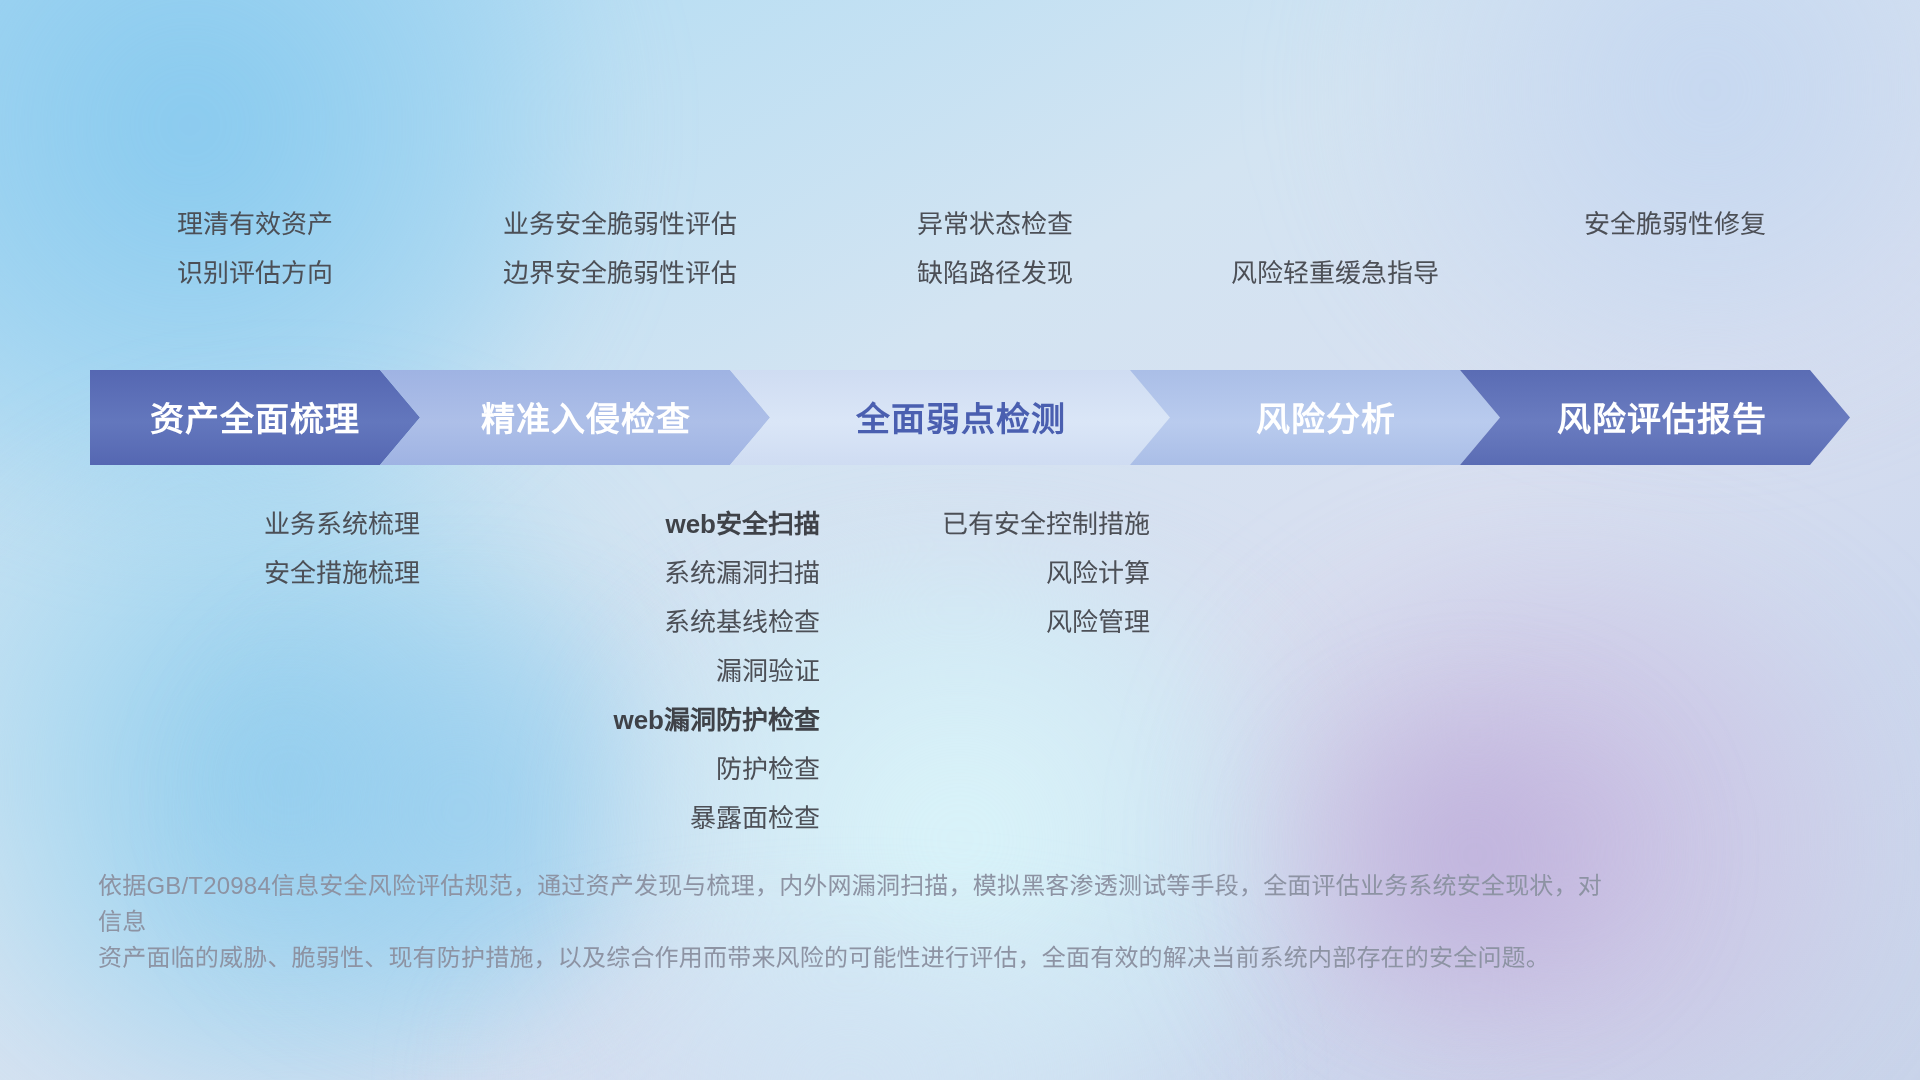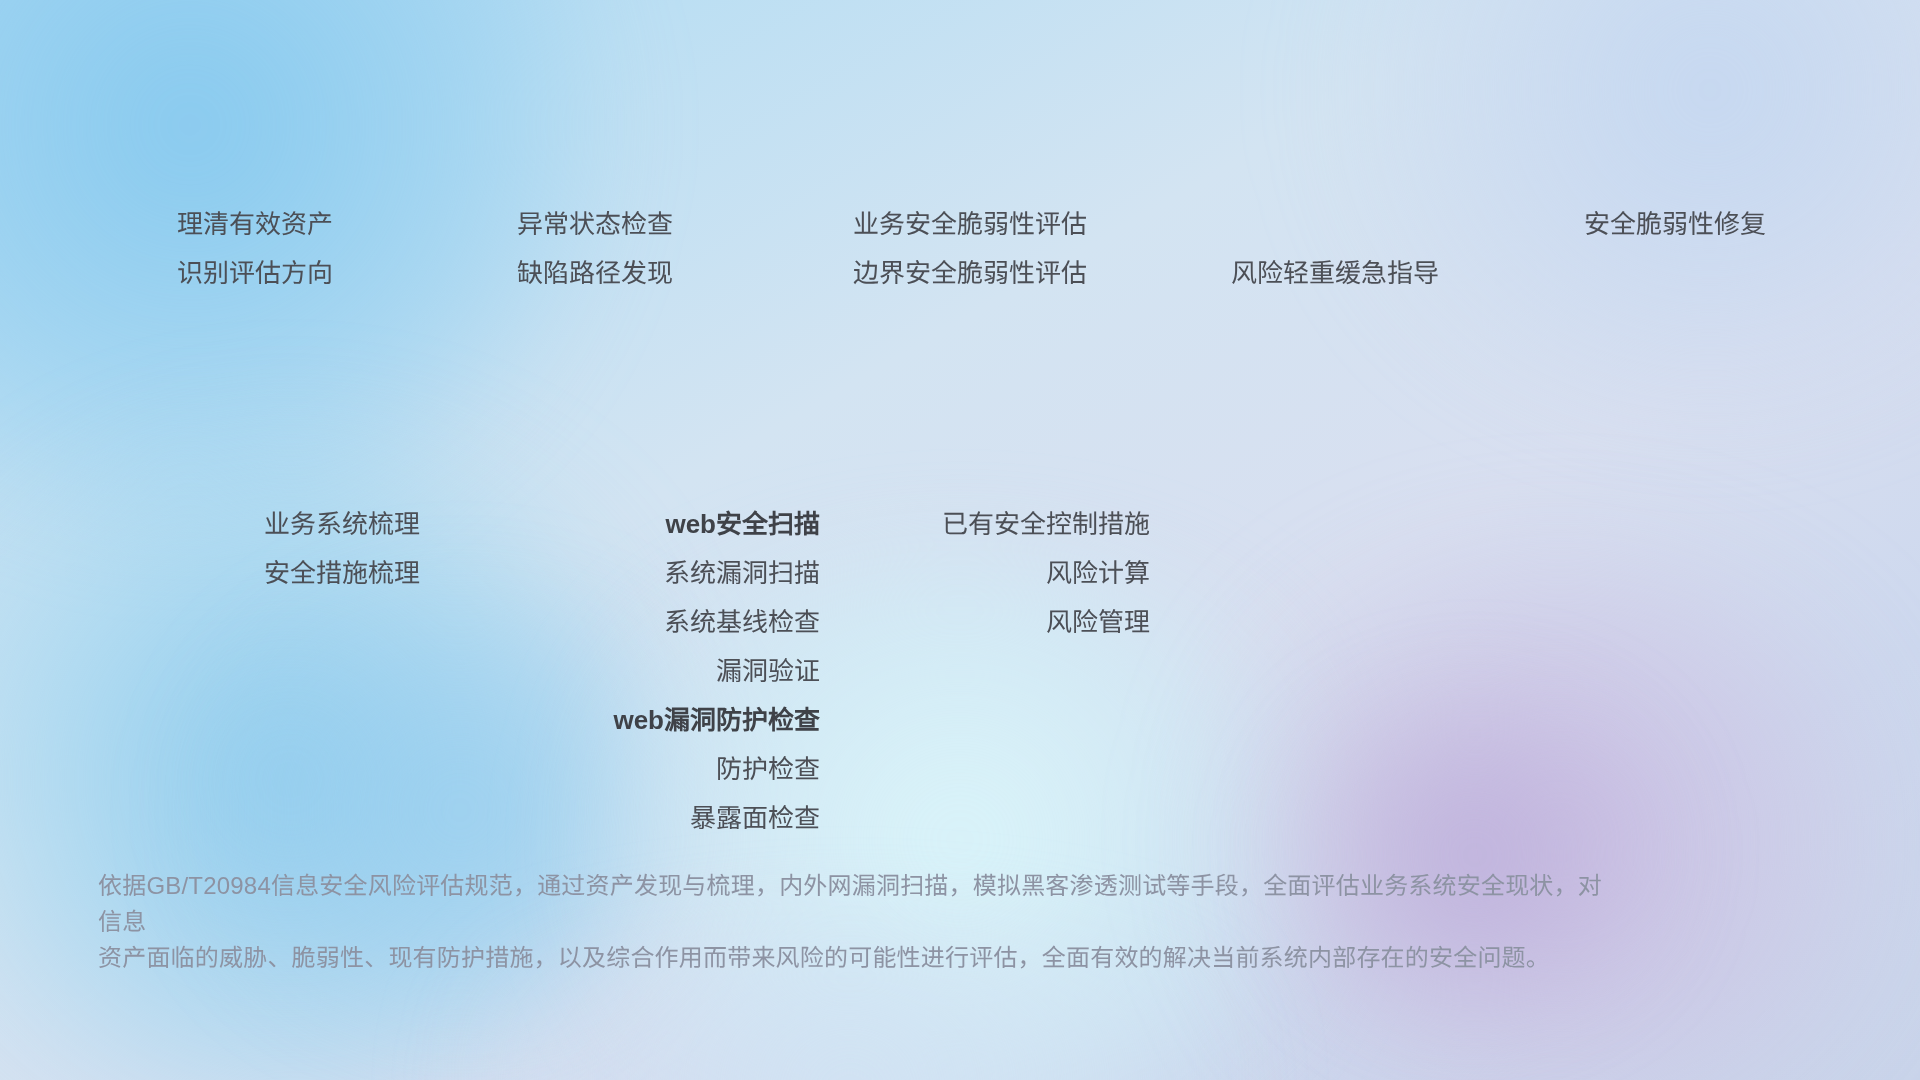--- a/index.html
+++ b/index.html
@@ -170,33 +170,50 @@
   <div class="blob blob-4"></div>
   <div class="blob blob-7"></div>
   <div class="blob blob-8"></div>
 
   <div id="content">
     <div class="top-row" id="top-row">
         <div class="top-col" style="width: 330px;">
           <div class="item">理清有效资产</div>
           <div class="item">识别评估方向</div>
         </div>
+        <div class="top-col" style="width: 400px;">
+          <div class="item">业务安全脆弱性评估</div>
+          <div class="item">边界安全脆弱性评估</div>
+        </div>
         <div class="top-col" style="width: 350px;">
           <div class="item">异常状态检查</div>
           <div class="item">缺陷路径发现</div>
         </div>
-        <div class="top-col" style="width: 400px;">
-          <div class="item">业务安全脆弱性评估</div>
-          <div class="item">边界安全脆弱性评估</div>
-        </div>
         <div class="top-col centered" style="width: 330px;">
           <div class="item">风险轻重缓急指导</div>
         </div>
         <div class="top-col" style="width: 350px;">
           <div class="item">安全脆弱性修复</div>
+        </div>
+      </div>
+    <div class="chevron-band" id="chevron-band">
+        <div class="chev" style="left: 0px; width: 330px; background: linear-gradient(rgb(85, 103, 178) 0%, rgb(99, 119, 189) 55%, rgb(85, 103, 178) 100%); color: rgb(255, 255, 255); clip-path: polygon(0px 0px, 87.879% 0px, 100% 50%, 87.879% 100%, 0px 100%);">
+          <span style="margin-left: 0px;">资产全面梳理</span>
+        </div>
+        <div class="chev" style="left: 290px; width: 390px; background: linear-gradient(rgb(159, 179, 227) 0%, rgb(173, 191, 232) 55%, rgb(159, 179, 227) 100%); color: rgb(255, 255, 255); clip-path: polygon(0px 0px, 89.744% 0px, 100% 50%, 89.744% 100%, 0px 100%, 10.256% 50%);">
+          <span style="margin-left: 22px;">精准入侵检查</span>
+        </div>
+        <div class="chev" style="left: 640px; width: 440px; background: linear-gradient(rgb(207, 220, 242) 0%, rgb(218, 230, 247) 55%, rgb(207, 220, 242) 100%); color: rgb(74, 95, 176); clip-path: polygon(0px 0px, 90.909% 0px, 100% 50%, 90.909% 100%, 0px 100%, 9.091% 50%);">
+          <span style="margin-left: 22px;">全面弱点检测</span>
+        </div>
+        <div class="chev" style="left: 1040px; width: 370px; background: linear-gradient(rgb(170, 190, 231) 0%, rgb(185, 203, 238) 55%, rgb(170, 190, 231) 100%); color: rgb(255, 255, 255); clip-path: polygon(0px 0px, 89.189% 0px, 100% 50%, 89.189% 100%, 0px 100%, 10.811% 50%);">
+          <span style="margin-left: 22px;">风险分析</span>
+        </div>
+        <div class="chev" style="left: 1370px; width: 390px; background: linear-gradient(rgb(90, 108, 180) 0%, rgb(106, 124, 192) 55%, rgb(90, 108, 180) 100%); color: rgb(255, 255, 255); clip-path: polygon(0px 0px, 89.744% 0px, 100% 50%, 89.744% 100%, 0px 100%, 10.256% 50%);">
+          <span style="margin-left: 22px; margin-right: 8px;">风险评估报告</span>
         </div>
       </div>
     <div class="bottom-row" id="bottom-row">
         <div class="bot-col" style="width: 330px;">
           <div class="item">业务系统梳理</div>
           <div class="item">安全措施梳理</div>
         </div>
         <div class="bot-col" style="width: 400px;">
           <div class="item bold">web安全扫描</div>
           <div class="item">系统漏洞扫描</div>

